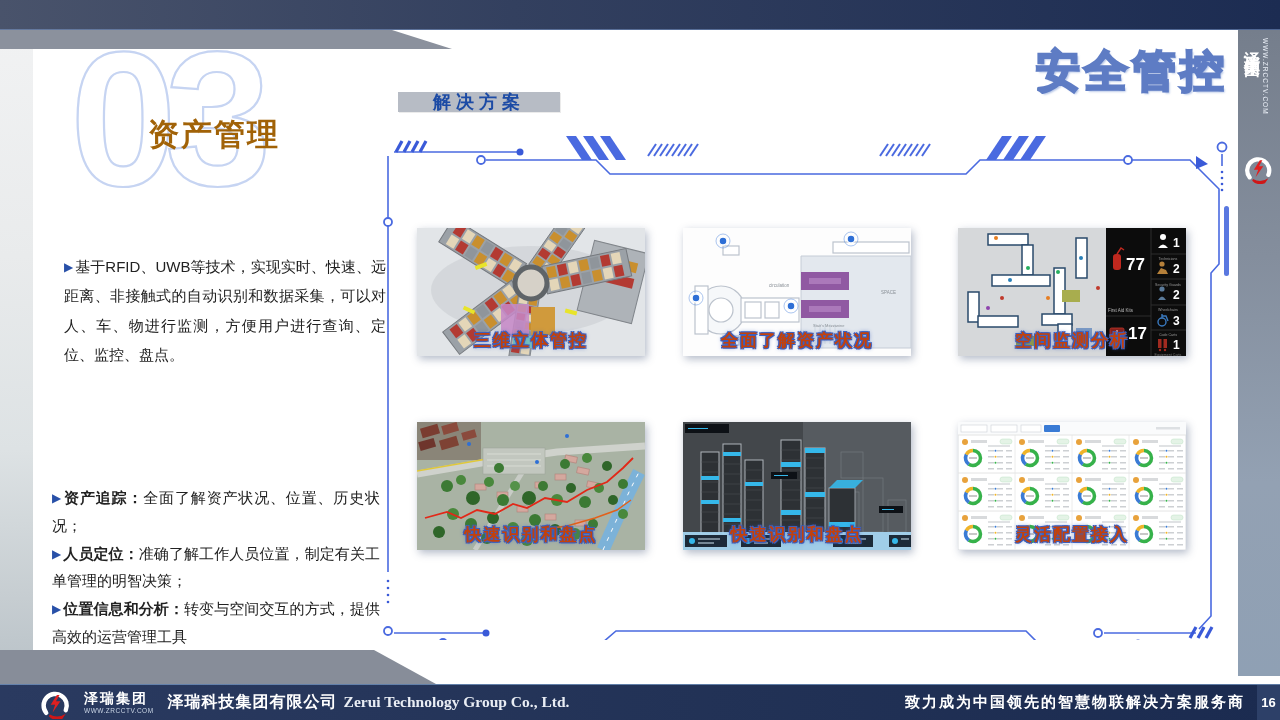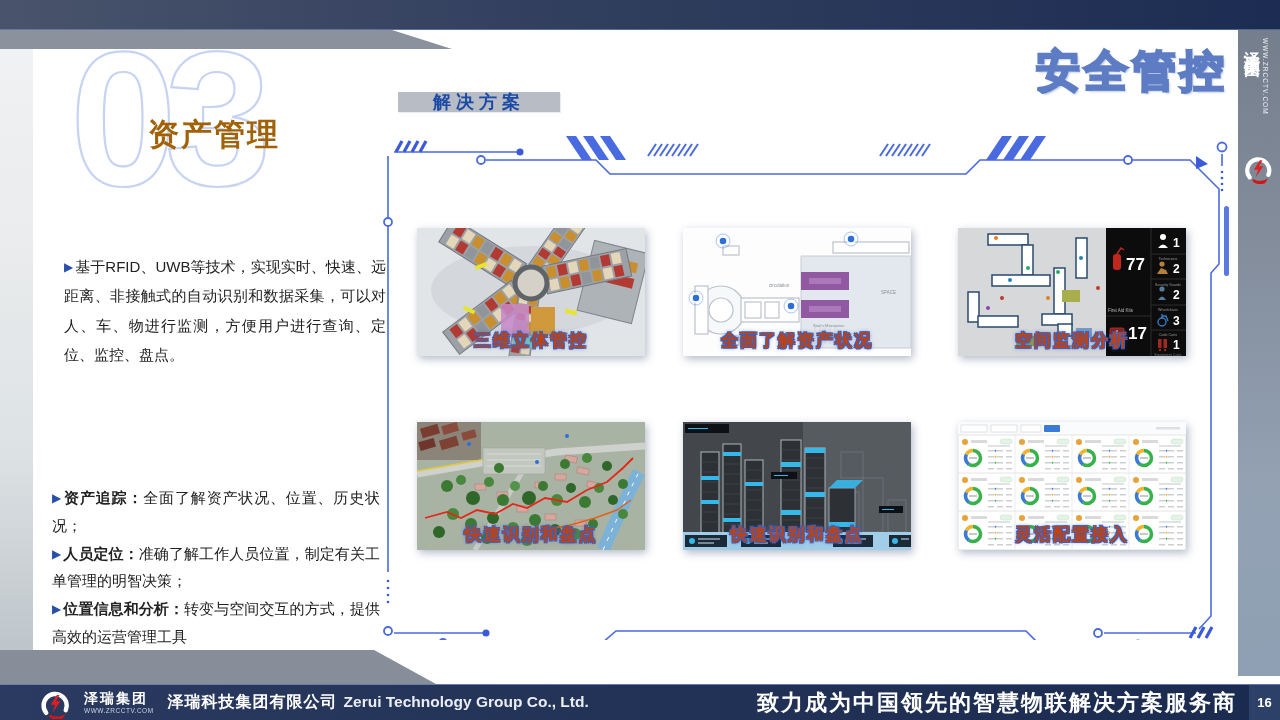--- a/index.html
+++ b/index.html
@@ -66,25 +66,25 @@
 
   
   .footer { position:absolute; left:0; top:684px; width:1280px; height:36px; z-index:7;
     background:linear-gradient(90deg,#2a3a60 0%,#223256 55%,#1b2b50 100%);
     border-top:1px solid rgba(150,190,235,.55);
     display:flex; align-items:center; color:#fff; }
   .f-logo { margin-left:36px; }
   .f-brand { margin-left:8px; display:flex; flex-direction:column; line-height:1.1; }
   .f-brand .name { font-size:14px; font-weight:bold; letter-spacing:2px; }
   .f-brand .url { font-size:6.5px; color:#c9d4e4; letter-spacing:.5px; }
-  .f-company { margin-left:14px; font-size:16px; font-weight:bold; letter-spacing:1px; }
+  .f-company { margin-left:14px; font-size:16px; font-weight:bold; letter-spacing:1px;font-family:Liberation Serif, serif; }
   .f-company .en { font-size:15.5px; color:#e9edf4; margin-left:6px; letter-spacing:0; }
   .f-spacer { flex:1; }
-  .f-slogan { font-size:22px; font-weight:bold; letter-spacing:2px; }
-  .f-page { width:31px; height:36px; margin-left:12px; background:#2d4068;
+  .f-slogan { font-size:15px; font-weight:bold; letter-spacing:2px; }
+  .f-page { width:23px; height:36px; margin-left:12px; background:#2d4068;
     display:flex; align-items:center; justify-content:center;
     font-size:13px; font-weight:bold; }
 </style>
 </head>
 <body>
 
 <svg width="0" height="0" style="position:absolute">
   <defs>
     <symbol id="zr-logo" viewBox="0 0 40 36">
       <path d="M9,29 A13,13 0 1 1 31,26" stroke="#fff" stroke-width="5" fill="none" stroke-linecap="round"></path>

